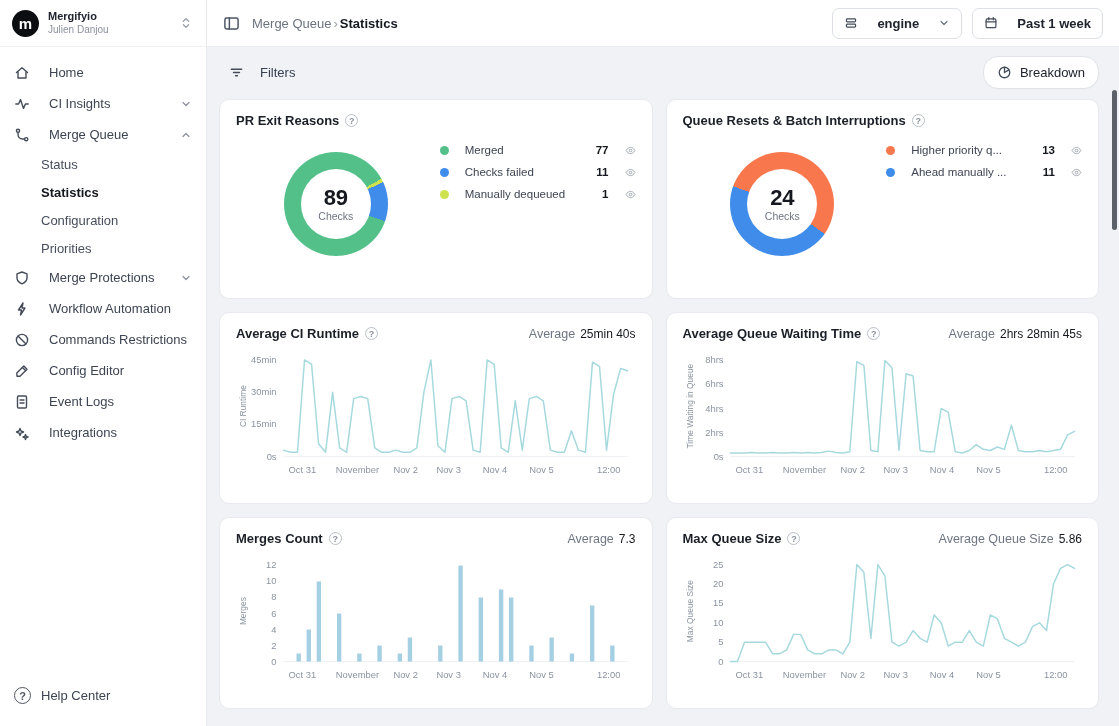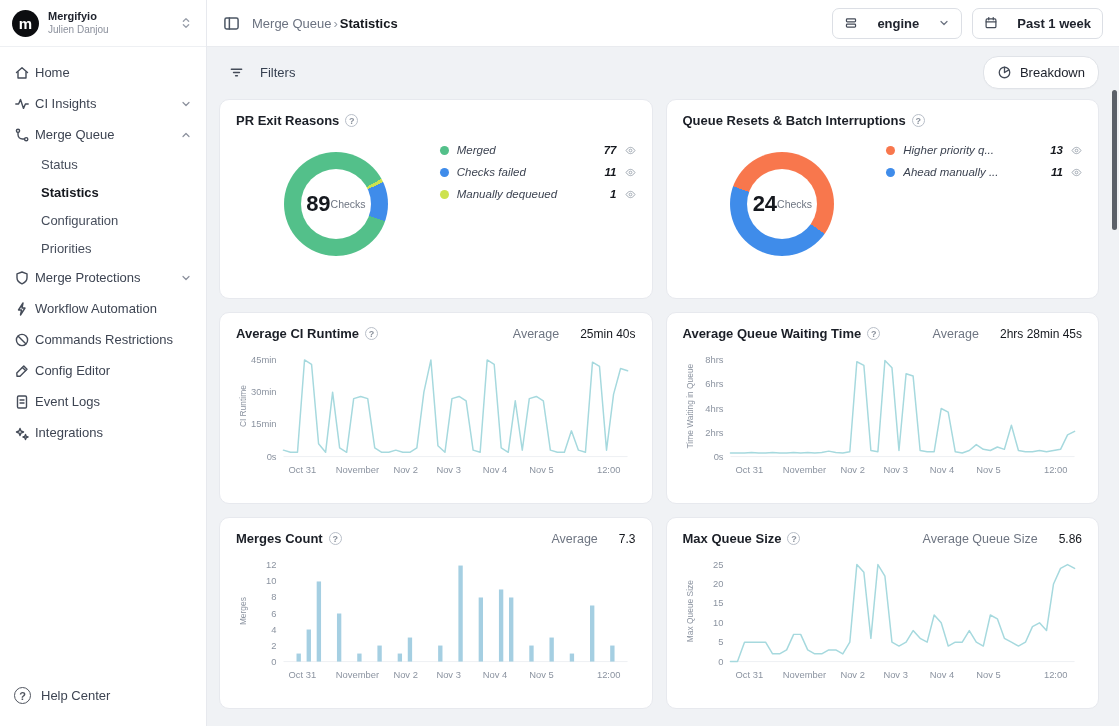--- a/index.html
+++ b/index.html
@@ -10,21 +10,21 @@
 
   
   .sidebar { width:207px; flex:0 0 207px; background:#fff; border-right:1px solid #e7e9ee; display:flex; flex-direction:column; }
   .sb-header { height:47px; display:flex; align-items:center; gap:9px; padding:0 12px; border-bottom:1px solid #eef0f3; }
   .logo { width:27px; height:27px; border-radius:50%; background:#0c0d10; color:#fff; font-weight:bold; font-size:15px; display:flex; align-items:center; justify-content:center; }
   .sb-org { line-height:1.25; }
   .sb-org-name { font-size:11px; font-weight:700; color:#20242e; }
   .sb-user { font-size:10px; color:#8b909c; }
   .sb-switch { margin-left:auto; color:#9aa0ab; display:flex; }
   .sb-nav { padding:10px 0 0; flex:1; }
-  .nav-item { display:flex; align-items:center; gap:5px; height:31px; padding:0 14px; font-size:13px; color:#3d4452; cursor:pointer; }
+  .nav-item { display:flex; align-items:center; gap:19px; height:31px; padding:0 14px; font-size:13px; color:#3d4452; cursor:pointer; }
   .nav-item .chev { margin-left:auto; color:#8b909c; display:flex; }
   .sub-item { display:flex; align-items:center; height:28px; padding:0 14px 0 41px; font-size:13px; color:#474e5c; cursor:pointer; }
   .sub-item.active { font-weight:700; color:#14171d; }
   .ic { flex:0 0 16px; }
   .sb-footer { padding:14px 14px 22px; display:flex; align-items:center; gap:10px; font-size:13px; color:#3d4452; }
   .qcircle { display:inline-flex; align-items:center; justify-content:center; border:1.3px solid #50555f; color:#50555f; border-radius:50%; width:17px; height:17px; font-size:11px; font-weight:700; }
 
   
   .main { flex:1; background:#f0f2f5; display:flex; flex-direction:column; position:relative; overflow:hidden; }
   .topbar { height:47px; background:#fff; border-bottom:1px solid #e9ebef; display:flex; align-items:center; gap:10px; padding:0 16px 0 14px; }
@@ -38,32 +38,32 @@
   .subbar { display:flex; align-items:center; padding:9px 20px 8px 14px; }
   .ghostbtn { display:flex; align-items:center; gap:16px; font-size:13px; color:#374151; background:transparent; border:none; padding:6px 8px; cursor:pointer; font-weight:500; }
   .breakdown { margin-left:auto; display:flex; align-items:center; gap:8px; background:#fff; border:1px solid #e0e3e8; border-radius:15px; padding:8px 13px; font-size:13px; color:#20242e; cursor:pointer; box-shadow:0 1px 1px rgba(0,0,0,0.02); }
 
   .grid { padding:2px 20px 0 12px; display:grid; grid-template-columns:1fr 1fr; gap:13px; }
   .card { background:#fff; border:1px solid #e7e9ee; border-radius:10px; padding:13px 16px; overflow:hidden; }
   .card.donut-card { height:200px; }
   .card.chart-card { height:192px; }
   .card-header { display:flex; align-items:center; gap:6px; font-size:13px; font-weight:600; color:#1b1f27; }
   .qicon { display:inline-flex; align-items:center; justify-content:center; width:13px; height:13px; border:1px solid #b9bfc9; border-radius:50%; color:#8a919c; font-size:9px; font-weight:700; flex:0 0 13px; }
-  .card-avg { margin-left:auto; font-size:12.5px; color:#6e7582; font-weight:400; display:flex; gap:21px; align-items:baseline; }
+  .card-avg { margin-left:auto; font-size:12.5px; color:#6e7582; font-weight:400; display:flex; gap:5px; align-items:baseline; }
   .card-avg b { color:#15181e; font-size:12px; font-weight:400; }
 
   .donut-body { display:flex; margin-top:10px; }
   .donut-wrap { flex:0 0 50%; display:flex; justify-content:center; padding-top:14px; }
   .donut { width:104px; height:104px; border-radius:50%; position:relative; }
   .donut::after { content:""; position:absolute; inset:17px; background:#fff; border-radius:50%; }
-  .donut-center { position:absolute; inset:0; z-index:1; display:flex; flex-direction:row; align-items:center; justify-content:center; }
+  .donut-center { position:absolute; inset:0; z-index:1; display:flex; flex-direction:column; align-items:center; justify-content:center; }
   .donut-num { font-size:22px; font-weight:700; color:#15181e; line-height:1.05; }
   .donut-cap { font-size:10.5px; color:#6e7582; }
   .legend { flex:1; display:flex; flex-direction:column; gap:10px; padding:6px 0 0 4px; }
-  .legend-row { display:flex; align-items:center; gap:8px; font-size:11.5px; color:#3d4452;font-style:italic; }
+  .legend-row { display:flex; align-items:center; gap:16px; font-size:11.5px; color:#3d4452; }
   .dot { width:9px; height:9px; border-radius:50%; flex:0 0 9px; }
   .legend-label { flex:1; white-space:nowrap; overflow:hidden; text-overflow:ellipsis; }
   .legend-count { font-weight:700; color:#15181e; }
   .eye { color:#9aa3ad; display:flex; cursor:pointer; }
 
   .chart { margin-top:4px; }
 
   .vscroll-thumb { position:absolute; right:2px; top:90px; width:5px; height:140px; border-radius:3px; background:#5b6069; }
 </style>
 </head>

